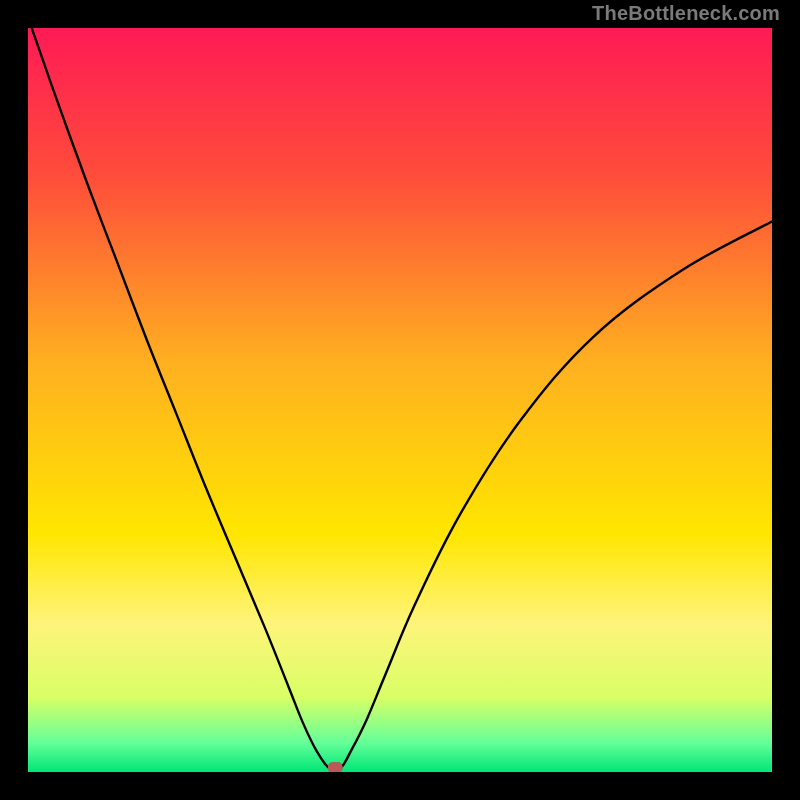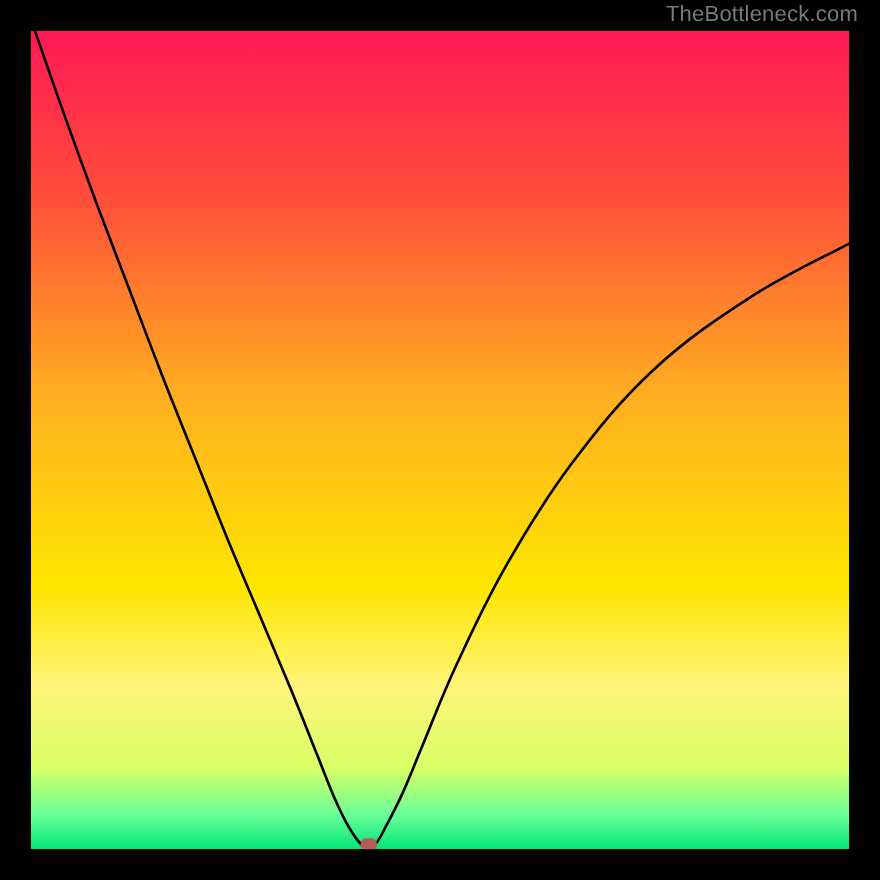--- a/index.html
+++ b/index.html
@@ -17,21 +17,21 @@
     width: 800px;
     height: 800px;
     background: #000000;
   }
   .watermark {
     position: absolute;
     top: 2px;
     right: 20px;
     font-family: Arial, Helvetica, sans-serif;
     font-size: 20px;
-    font-weight: 400;
+    font-weight: 700;
     color: #7a7a7a;
     letter-spacing: 0.2px;
   }
   .plot {
     position: absolute;
     top: 28px;
     left: 28px;
     width: 744px;
     height: 744px;
   }

